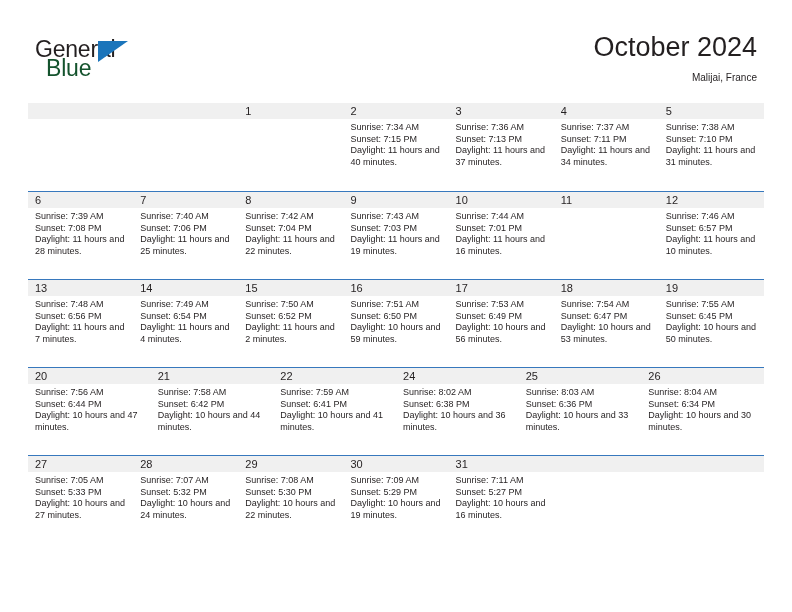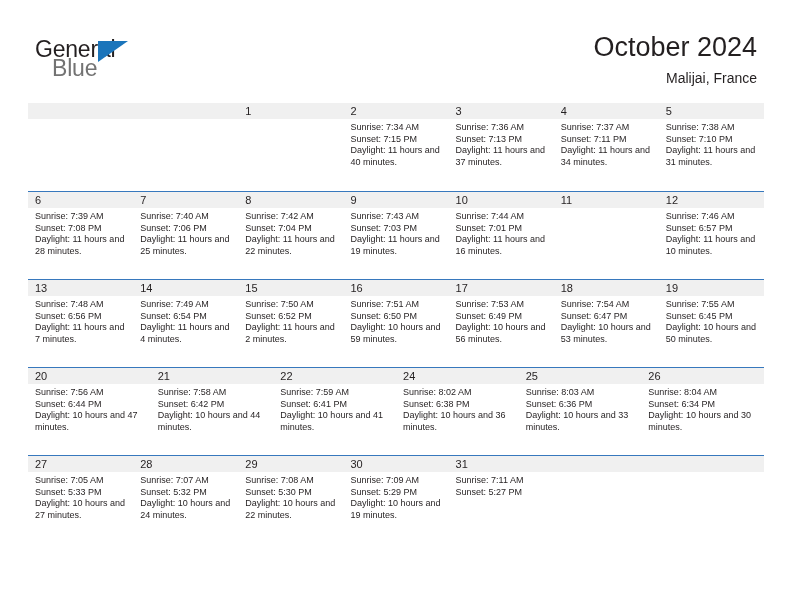--- a/index.html
+++ b/index.html
@@ -40,25 +40,25 @@
     position: absolute;
     left: 0;
     top: 0;
     font-size: 23px;
     letter-spacing: -0.2px;
     color: #231f20;
     font-family: "Liberation Sans", sans-serif;
   }
   .logo-blue {
     position: absolute;
-    left: 17px;
+    left: 11px;
     top: 19px;
     font-size: 23px;
     letter-spacing: -0.2px;
-    color: #737373;
+    color: #14532d;
     font-family: "Liberation Sans", sans-serif;
   }
   .logo-triangle {
     position: absolute;
     left: 63px;
     top: 5px;
     width: 0;
     height: 0;
     border-left: 30px solid #1b75bb;
     border-bottom: 21px solid transparent;
@@ -71,21 +71,21 @@
     text-align: right;
   }
   .cal-title {
     font-size: 27px;
     font-weight: normal;
     color: #231f20;
     line-height: 34px;
     white-space: nowrap;
   }
   .cal-subtitle {
-    font-size: 14px;
+    font-size: 10px;
     color: #231f20;
     line-height: 20px;
     margin-top: 4px;
     white-space: nowrap;
   }
 
   
   .calendar {
     position: absolute;
     left: 28px;
@@ -405,20 +405,21 @@
               <div>Sunrise: 7:09 AM</div>
               <div>Sunset: 5:29 PM</div>
               <div class="daylight">Daylight: 10 hours and 19 minutes.</div>
             </div>
           </div>
           <div class="day">
             <div class="day-number">31</div>
             <div class="day-info">
               <div>Sunrise: 7:11 AM</div>
               <div>Sunset: 5:27 PM</div>
+              <div class="daylight">Daylight: 10 hours and 16 minutes.</div>
             </div>
           </div>
           <div class="day empty">
             <div class="day-number"></div>
           </div>
           <div class="day empty">
             <div class="day-number"></div>
           </div>
         </div>
       </div>

